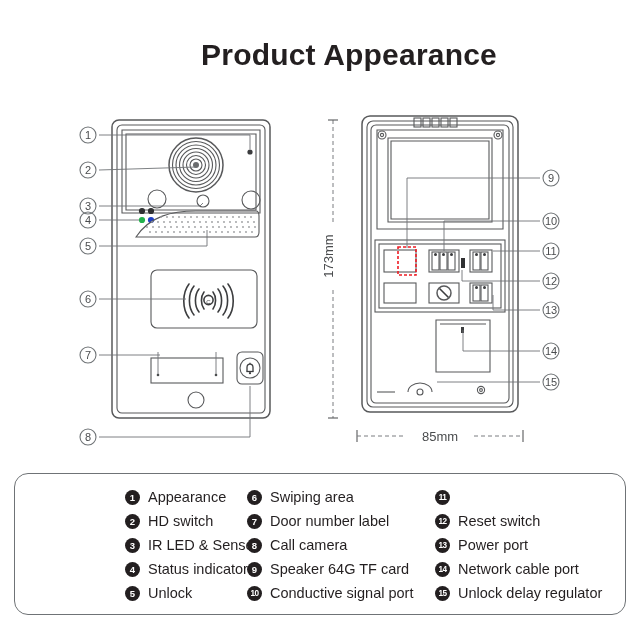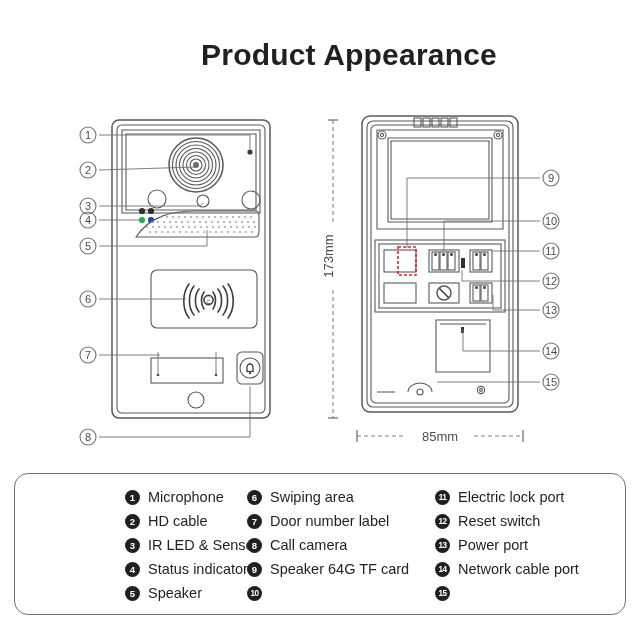--- a/index.html
+++ b/index.html
@@ -414,37 +414,37 @@
     <text class="dimtx" x="440" y="441" text-anchor="middle" id="dim-w">85mm</text>
   </g>
 </svg>
 
 <div class="legend-box">
   <div class="legend-cols">
 
     <div class="legend-col c1">
       <div class="legend-item">
         <span class="badge">1</span>
-        <span class="legend-label">Microphone</span>
+        <span class="legend-label">Appearance</span>
       </div>
       <div class="legend-item">
         <span class="badge">2</span>
-        <span class="legend-label">HD cable</span>
+        <span class="legend-label">HD switch</span>
       </div>
       <div class="legend-item">
         <span class="badge">3</span>
         <span class="legend-label">IR LED &amp; Sensor</span>
       </div>
       <div class="legend-item">
         <span class="badge">4</span>
         <span class="legend-label">Status indicator</span>
       </div>
       <div class="legend-item">
         <span class="badge">5</span>
-        <span class="legend-label">Speaker</span>
+        <span class="legend-label">Unlock</span>
       </div>
     </div>
 
     <div class="legend-col c2">
       <div class="legend-item">
         <span class="badge">6</span>
         <span class="legend-label">Swiping area</span>
       </div>
       <div class="legend-item">
         <span class="badge">7</span>
@@ -453,39 +453,40 @@
       <div class="legend-item">
         <span class="badge">8</span>
         <span class="legend-label">Call camera</span>
       </div>
       <div class="legend-item">
         <span class="badge">9</span>
         <span class="legend-label">Speaker 64G TF card</span>
       </div>
       <div class="legend-item">
         <span class="badge wide">10</span>
+        <span class="legend-label">Conductive signal port</span>
       </div>
     </div>
 
     <div class="legend-col c3">
       <div class="legend-item">
         <span class="badge wide">11</span>
-        <span class="legend-label">Electric lock port</span>
       </div>
       <div class="legend-item">
         <span class="badge wide">12</span>
         <span class="legend-label">Reset switch</span>
       </div>
       <div class="legend-item">
         <span class="badge wide">13</span>
         <span class="legend-label">Power port</span>
       </div>
       <div class="legend-item">
         <span class="badge wide">14</span>
         <span class="legend-label">Network cable port</span>
       </div>
       <div class="legend-item">
         <span class="badge wide">15</span>
+        <span class="legend-label">Unlock delay regulator</span>
       </div>
     </div>
 
   </div>
 </div>
 
 </body></html>

